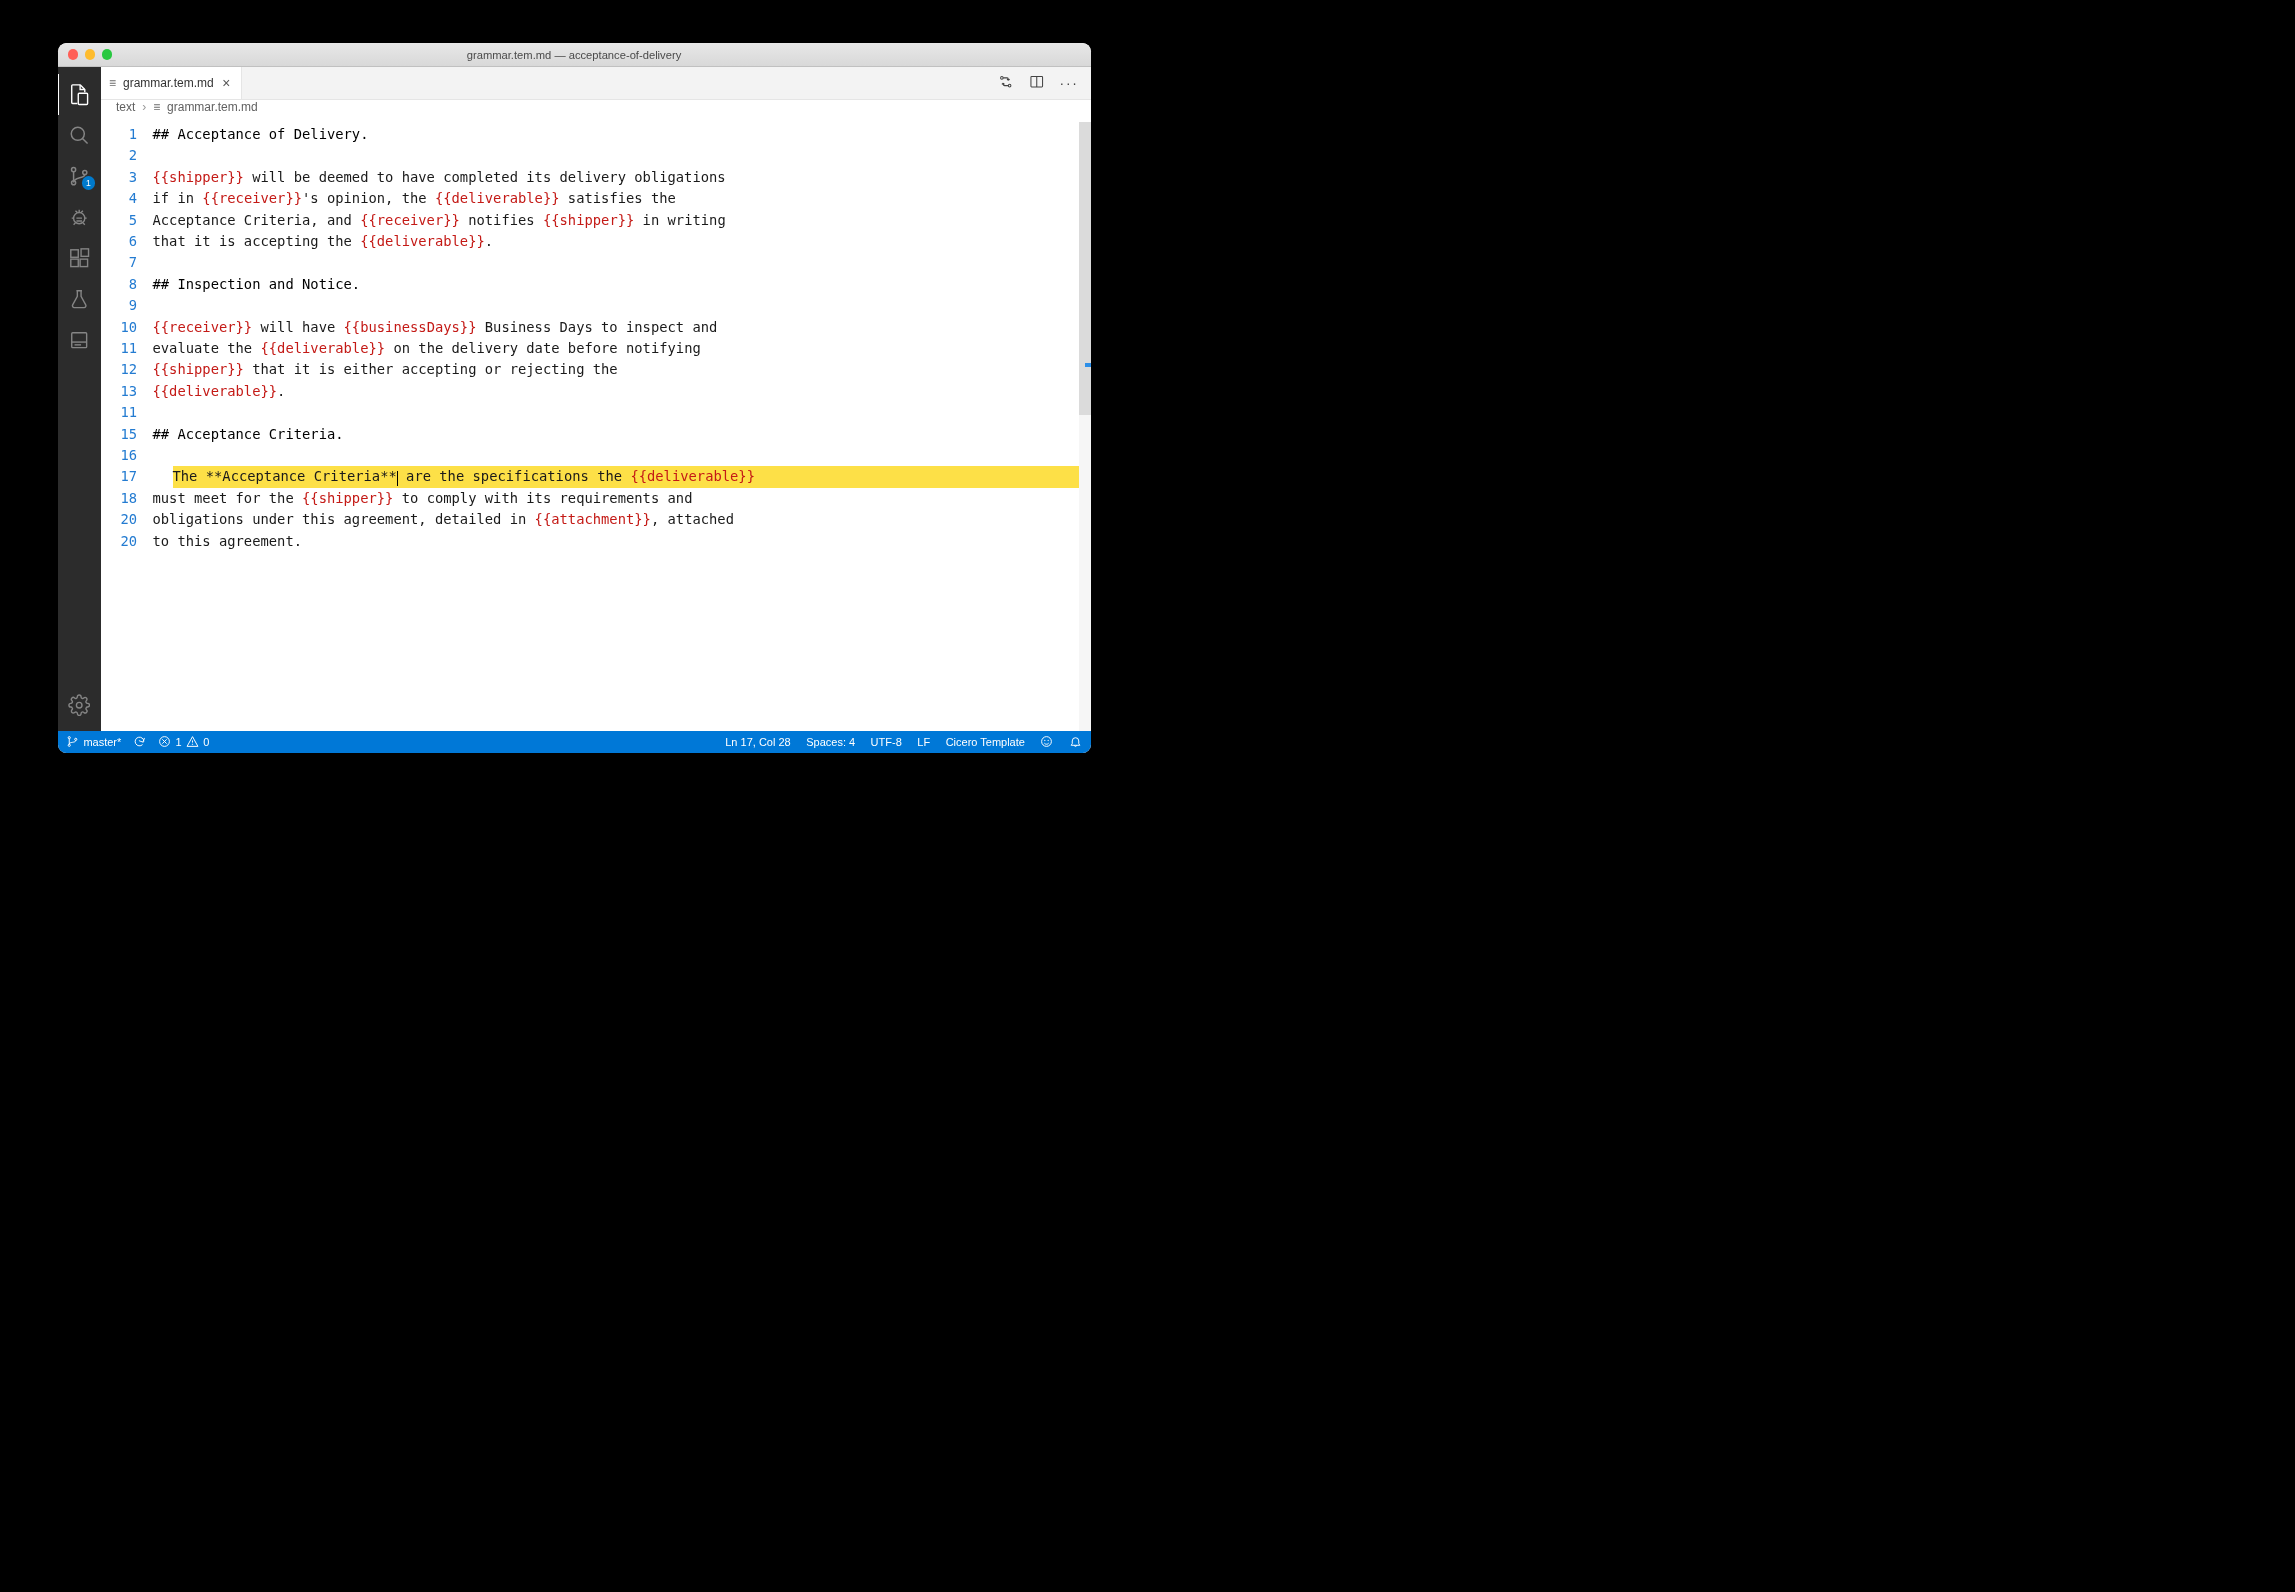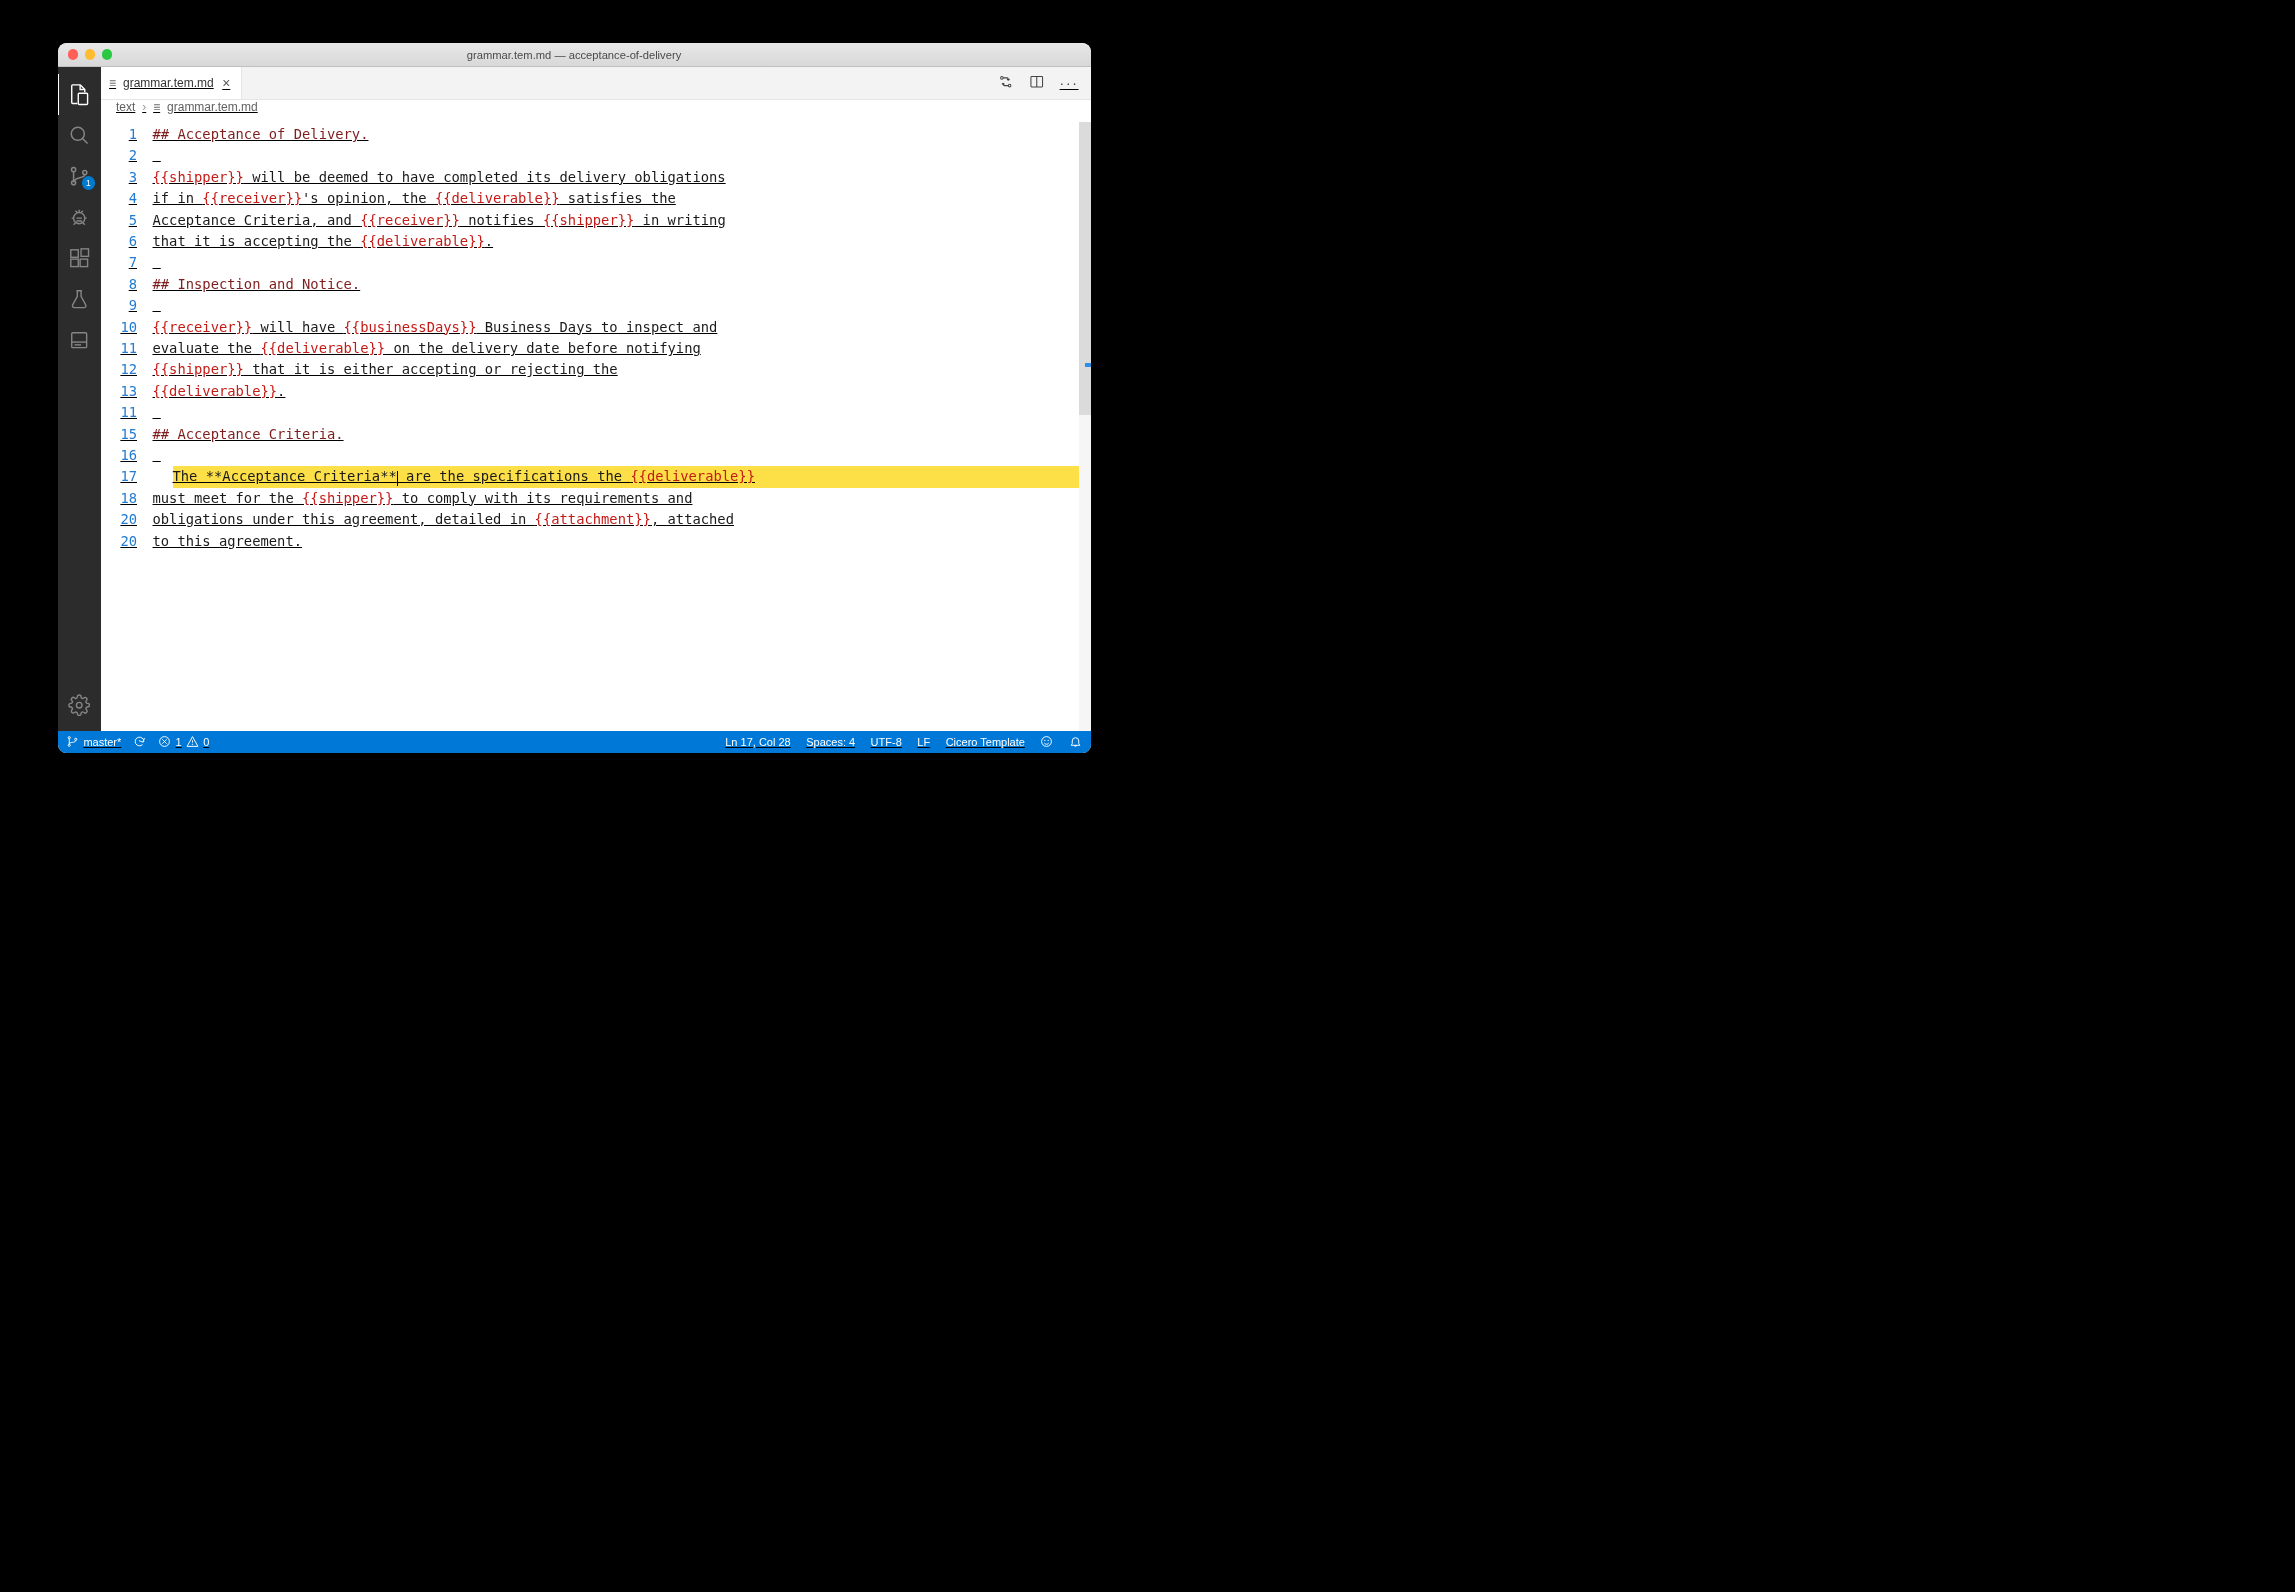--- a/index.html
+++ b/index.html
@@ -14,21 +14,20 @@
   }
   .window {
     width: 1033px;
     height: 710px;
     background: #fff;
     border-radius: 8.6px;
     overflow: hidden;
     display: flex;
     flex-direction: column;
     box-shadow: 0 8.6px 34px rgba(0,0,0,0.5);
-    text-decoration: underline;
   }
   .titlebar {
     height: 24px;
     background: linear-gradient(#e8e8e8, #d8d8d8);
     display: flex;
     align-items: center;
     position: relative;
     border-bottom: 0.9px solid #c0c0c0;
   }
   .traffic-lights {
@@ -179,21 +178,21 @@
   }
   .code .line.current::before{
     content:"";
     position:absolute;
     left:-55px;
     width:2.6px;
     height:21.4px;
     background:#2d8fe8;
   }
   .t-var { color: #c41a16; }
-  .t-md  { color: #7f1d1d; }
+  .t-md  { color: #000000; }
   .cursor {
     display: inline-block;
     width: 0;
     height: 1.1em;
     border-left: 1.3px solid #000;
     vertical-align: text-bottom;
     margin-bottom: -1.7px;
   }
   .minimap {
     width: 12px;

